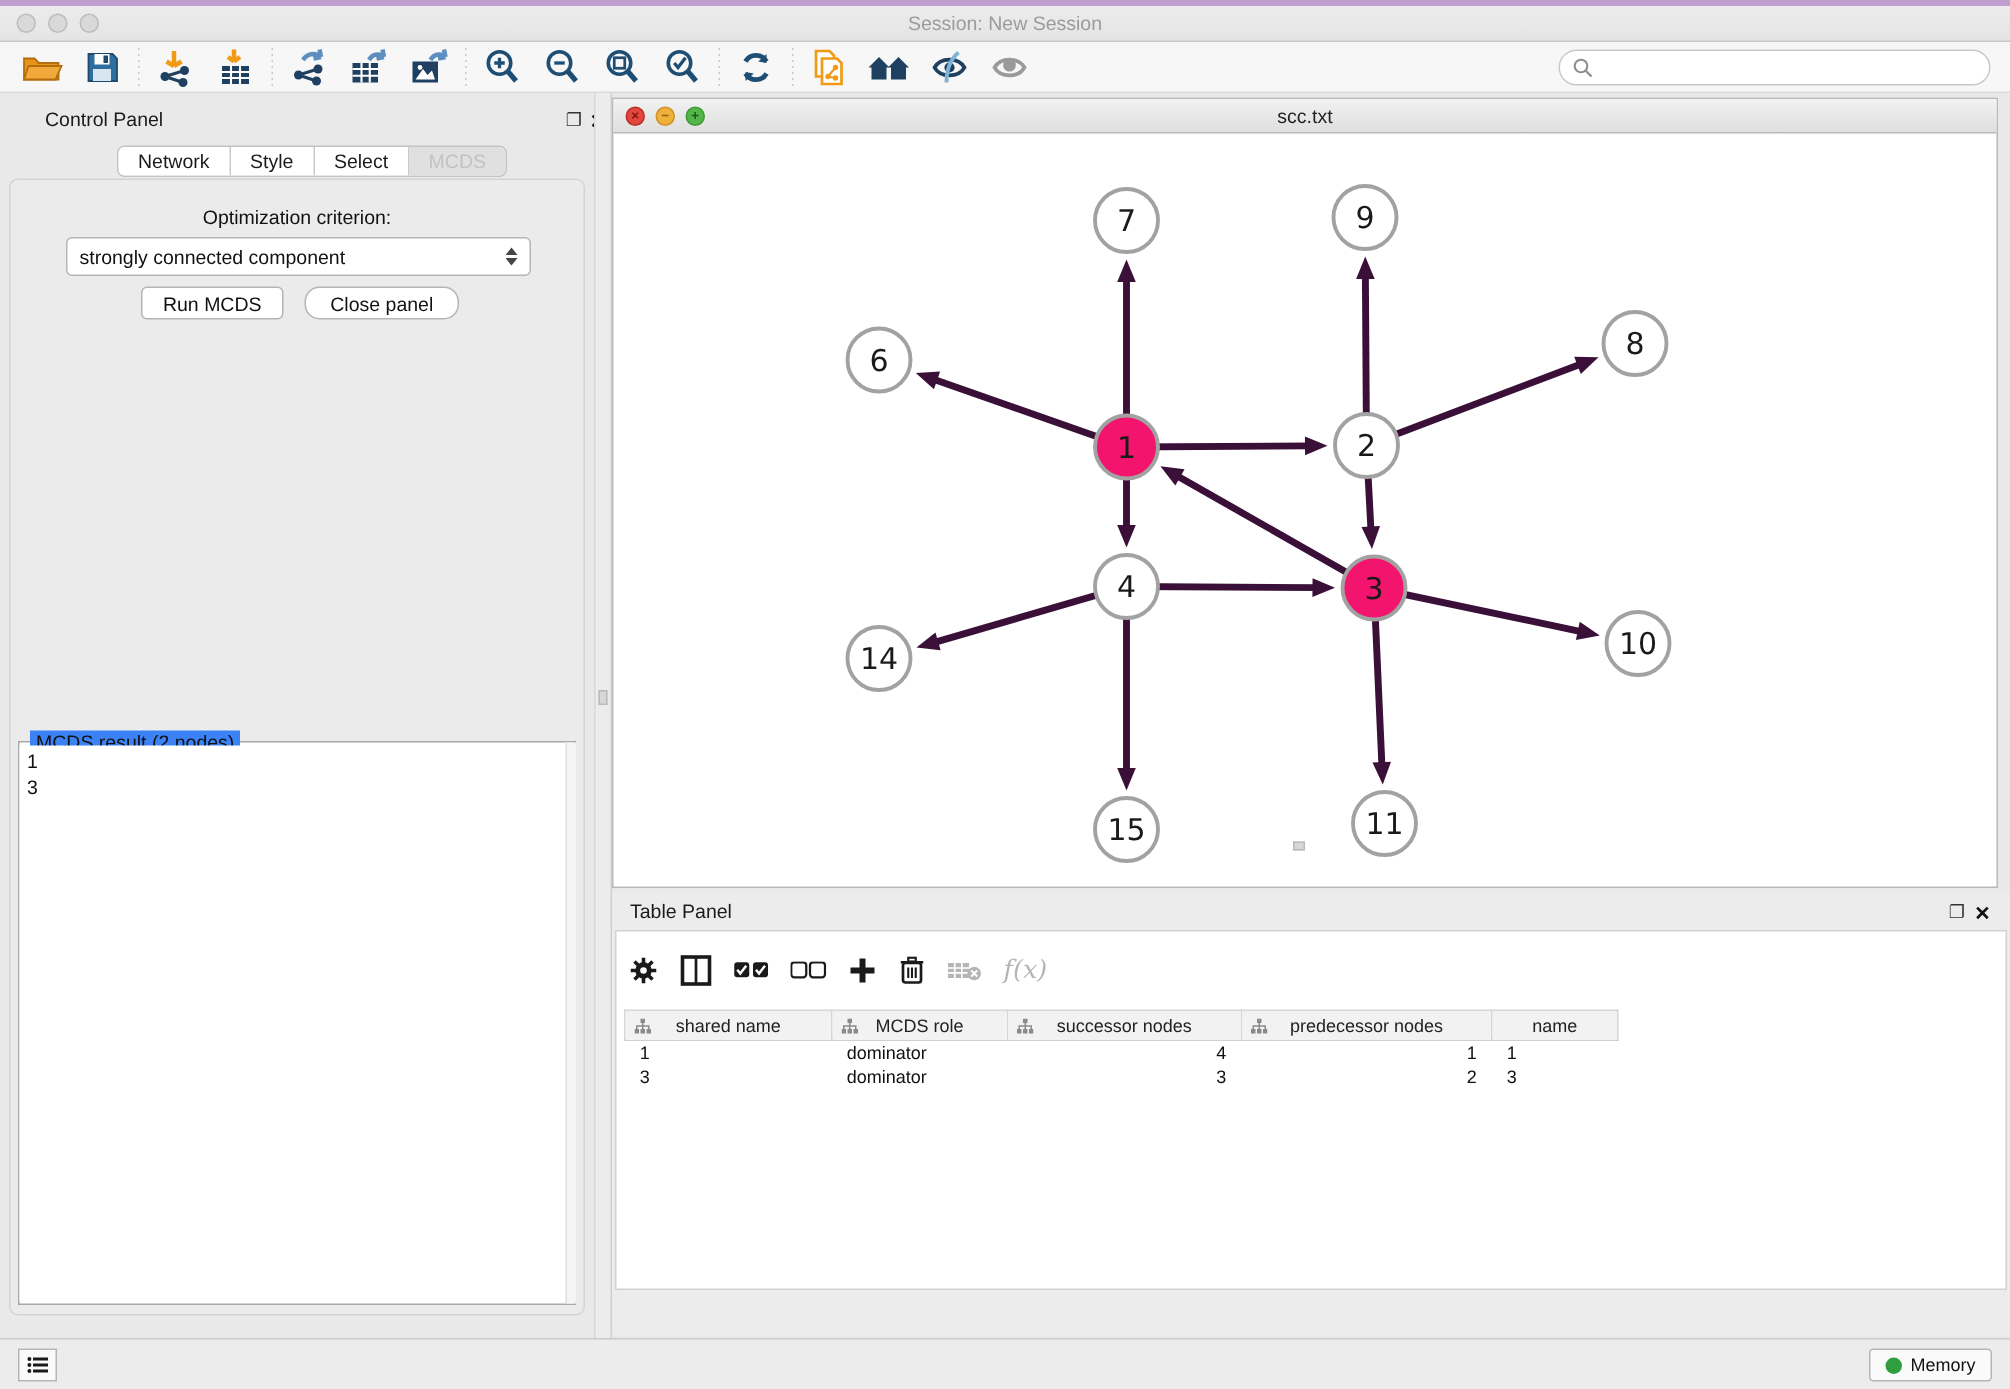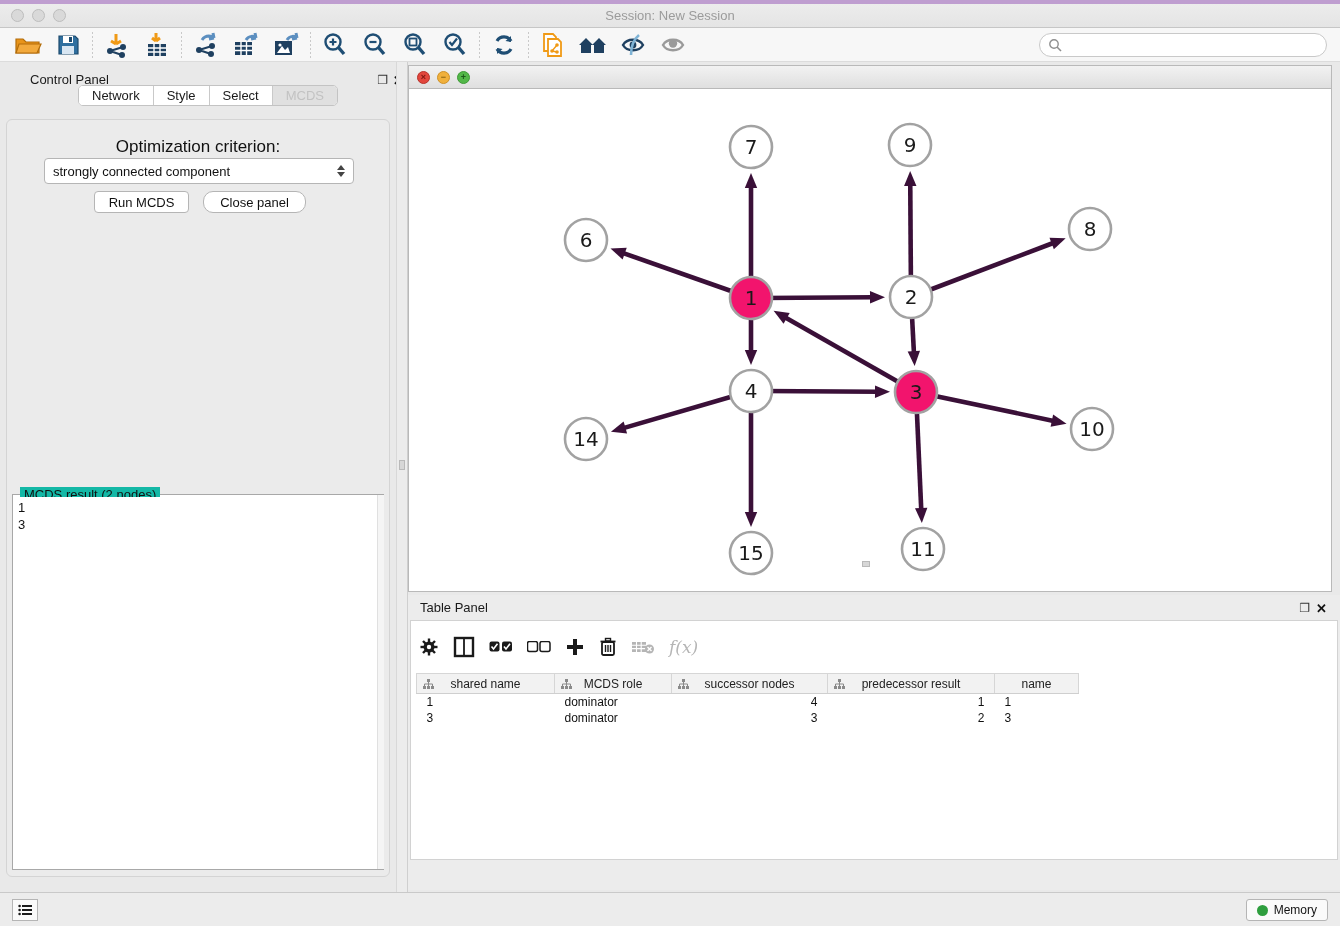--- a/index.html
+++ b/index.html
@@ -25,40 +25,40 @@
   #search-box { right:13px; top:33px; width:288px; height:24px; background:#fff;
     border:1px solid #c9c9c9; border-radius:12px; display:flex; align-items:center; padding-left:8px; }
 
   
   #control-panel { left:0; top:62px; width:396px; height:830px; background:#e9e9e9; }
   #cp-header { left:16px; top:72px; width:396px; height:20px; }
   #cp-title { left:14px; top:0px; font-size:13px; color:#1a1a1a; }
   #cp-float { right:24px; top:1px; font-size:12px; color:#333; }
   #cp-close { right:8px; top:1px; font-size:13px; font-weight:bold; color:#111; }
   .tabgroup { display:flex; border:1px solid #c3c3c3; border-radius:5px; overflow:hidden; background:#fff; }
-  #cp-tabs { left:78px; top:85px; height:21px; }
+  #cp-tabs { left:78px; top:97px; height:21px; }
   .tab { padding:2px 13px; font-size:13px; color:#1a1a1a; background:#fff; border-right:1px solid #c9c9c9;
     display:flex; align-items:center; white-space:nowrap; }
   .tab:last-child { border-right:none; }
   .tab.selected-gray { background:#e0e0e0; color:#c2c2c2; }
   #cp-card { left:6px; top:119px; width:384px; height:758px; background:#ebebeb;
     border:1px solid #d4d4d4; border-radius:6px; }
-  #opt-label { left:0; top:137px; width:396px; text-align:center; font-size:17px; color:#111; }
+  #opt-label { left:0; top:137px; width:396px; text-align:center; font-size:13px; color:#111; }
   #criterion-select { left:44px; top:158px; width:310px; height:23px; background:#fff;
     border:1px solid #b5b5b5; border-radius:4px; display:flex; align-items:center;
     padding:12px 8px; font-size:13px; color:#111; }
   #criterion-select .stepper { margin-left:auto; display:flex; flex-direction:column; gap:2px; }
   .tri-up { width:0; height:0; border-left:4px solid transparent; border-right:4px solid transparent; border-bottom:5px solid #444; }
   .tri-dn { width:0; height:0; border-left:4px solid transparent; border-right:4px solid transparent; border-top:5px solid #444; }
   .push-btn { background:#fff; border:1px solid #b5b5b5; border-radius:4px; font-size:13px;
     color:#111; display:flex; align-items:center; justify-content:center; height:22px; }
   #run-btn { left:94px; top:191px; width:95px; }
   #closepanel-btn { left:203px; top:191px; width:103px;border-radius:10px; }
   #result-box { left:12px; top:494px; width:372px; height:376px; border:1px solid #a8a8a8; background:#fff; }
-  #result-legend { left:20px; top:487px; background:#14b8a6; padding:0 4px; font-size:13px; color:#111; }
+  #result-legend { left:20px; top:487px; background:#3b82f6; padding:0 4px; font-size:13px; color:#111; }
   #result-lines { left:13px; top:497px; width:358px; height:370px; background:#fff; font-size:13px;
     color:#111; line-height:17px; padding:2px 5px; }
   #result-scroll { right:0px; top:0px; width:7px; height:374px; background:#f5f5f5; border-left:1px solid #e0e0e0; left:364px; }
 
   
   #v-divider { left:396px; top:62px; width:12px; height:830px; background:#ececec;
     border-left:1px solid #d8d8d8; border-right:1px solid #cfcfcf; }
   .grip { background:#d7d7d7; border:1px solid #b9b9b9; }
 
   
@@ -281,20 +281,21 @@
   <div class="grip abs" style="left:2px; top:398px; width:6px; height:10px;"></div>
 </div>
 
 <div id="net-window" class="abs">
   <div id="net-titlebar" class="abs">
     <div id="net-lights" class="abs">
       <span class="light-glyph" style="background:#e2463d;border:1px solid #b8322b;color:#7c1511;">×</span>
       <span class="light-glyph" style="background:#f0b03c;border:1px solid #cf9127;color:#8a6414;">−</span>
       <span class="light-glyph" style="background:#52b748;border:1px solid #3f9a37;color:#1c591a;">+</span>
     </div>
+    <div id="net-title" class="abs">scc.txt</div>
   </div>
   <svg id="net-canvas" class="abs" width="922" height="502" viewBox="0 0 922 502">
       <line x1="342" y1="209" x2="342" y2="96" stroke="#3a1038" stroke-width="4.6"></line>
       <polygon points="342,84 348.2,99 335.8,99" fill="#3a1038"></polygon>
       <line x1="342" y1="209" x2="212.8496484382287" y2="163.60169460252888" stroke="#3a1038" stroke-width="4.6"></line>
       <polygon points="201.52870682615648,159.62221209646714 217.73594980271199,158.747412062807 213.6238178797815,170.44571839528166" fill="#3a1038"></polygon>
       <line x1="342" y1="209" x2="464.00074216575695" y2="208.23749536146403" stroke="#3a1038" stroke-width="4.6"></line>
       <polygon points="476.0005077976232,208.16249682626486 461.03955000097665,214.45612390506136 460.9620515146041,202.05636608546627" fill="#3a1038"></polygon>
       <line x1="342" y1="209" x2="342" y2="264" stroke="#3a1038" stroke-width="4.6"></line>
       <polygon points="342,276 335.8,261 348.2,261" fill="#3a1038"></polygon>
@@ -445,21 +446,21 @@
                   <path d="M5.5 3 L5.5 5 M1.5 7 L1.5 5 L9.5 5 L9.5 7 M5.5 5 L5.5 7" stroke="#8a8a8a" stroke-width="1" fill="none"></path>
                 </svg><span>successor nodes</span></th>
               <th style="width: 167px;"><svg class="hdr-icon" width="11" height="11" viewBox="0 0 11 11">
                   <g fill="#8a8a8a">
                     <rect x="4" y="0" width="3" height="3"></rect>
                     <rect x="0" y="7" width="3" height="3"></rect>
                     <rect x="4" y="7" width="3" height="3"></rect>
                     <rect x="8" y="7" width="3" height="3"></rect>
                   </g>
                   <path d="M5.5 3 L5.5 5 M1.5 7 L1.5 5 L9.5 5 L9.5 7 M5.5 5 L5.5 7" stroke="#8a8a8a" stroke-width="1" fill="none"></path>
-                </svg><span>predecessor result</span></th>
+                </svg><span>predecessor nodes</span></th>
               <th style="width: 84px;"><span>name</span></th>
             </tr>
           </thead>
           <tbody id="tp-body">
             <tr>
               <td class="">1</td>
               <td class="">dominator</td>
               <td class="al-r">4</td>
               <td class="al-r">1</td>
               <td class="">1</td>

